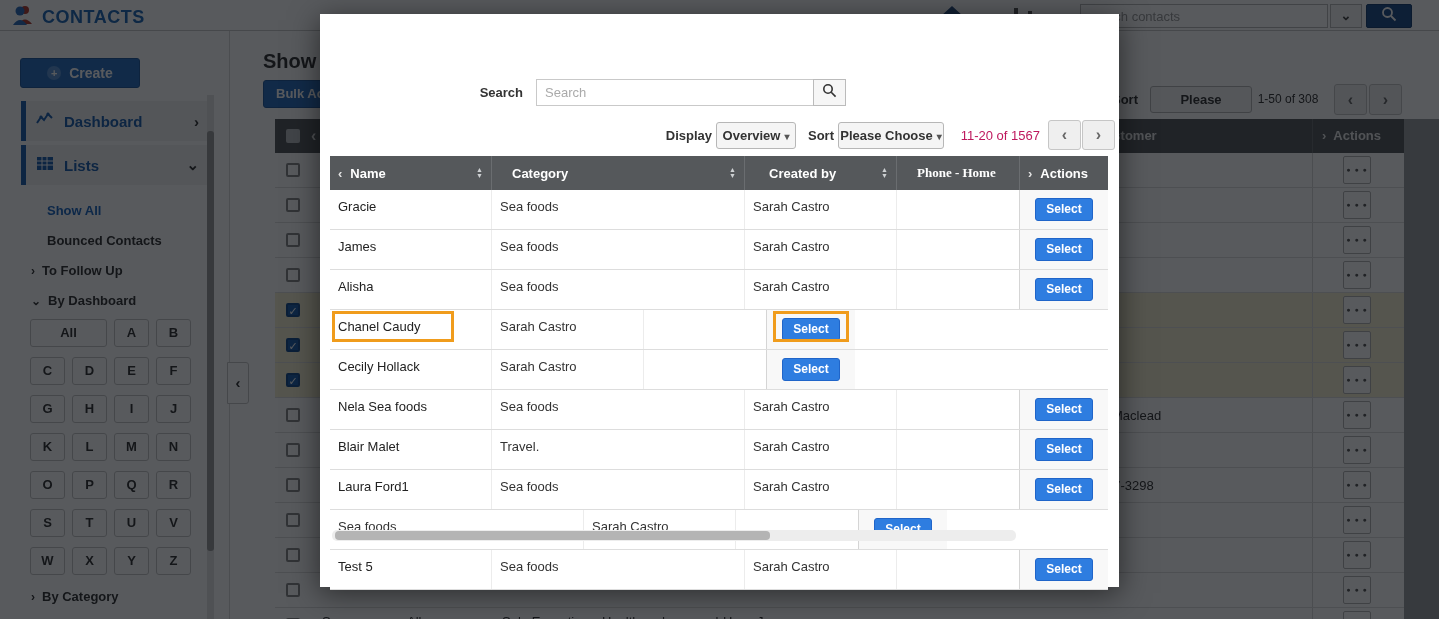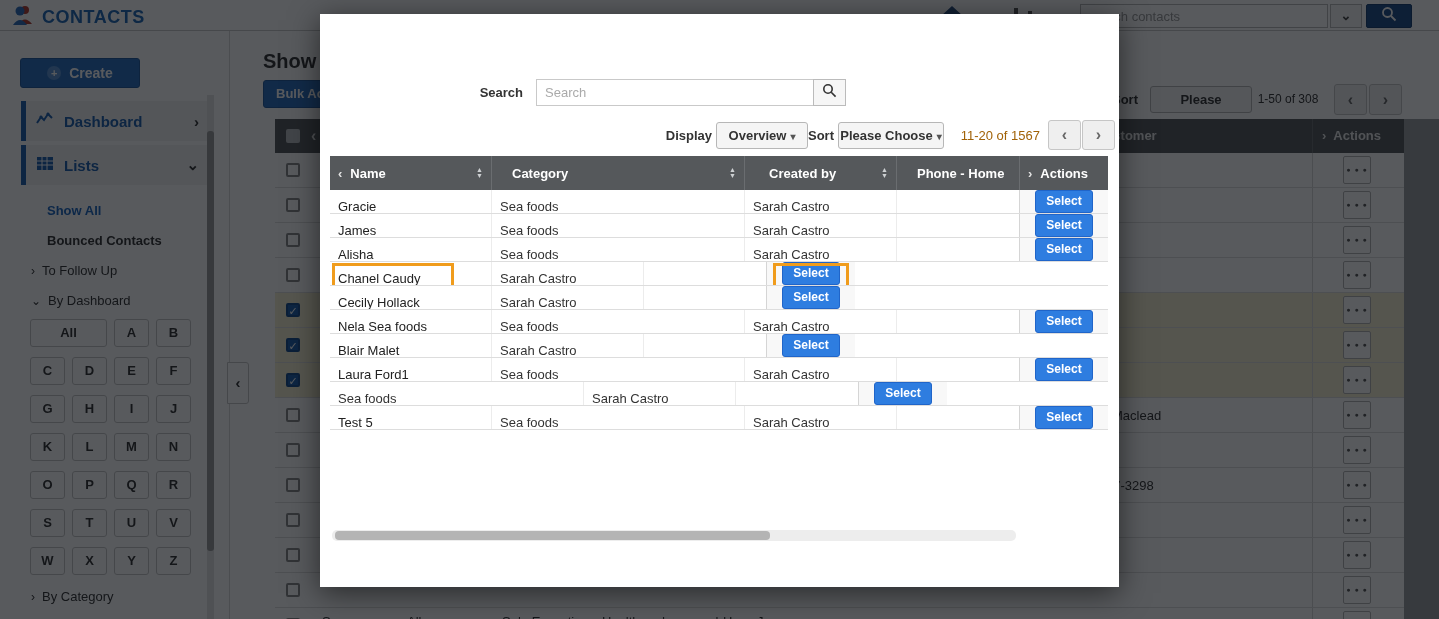--- a/index.html
+++ b/index.html
@@ -21,21 +21,21 @@
 
   
   .sidebar { position:absolute; left:0; top:31px; width:230px; bottom:0; background:#ffffff; border-right:1px solid #d6d6d6; }
   .create-btn { position:absolute; left:20px; top:27px; width:120px; height:30px; background:#2a6fc0; border:1px solid #215a9e; border-radius:3px; color:#fff; font-size:14px; font-weight:bold; display:flex; align-items:center; justify-content:center; gap:8px; }
   .plus-badge { width:14px; height:14px; border-radius:50%; background:#5b93d4; color:#fff; font-size:11px; line-height:14px; text-align:center; }
   .side-item { position:absolute; left:21px; width:188px; height:40px; background:#f3f3f3; border-left:5px solid #1d5fae; display:flex; align-items:center; }
   .side-item .lab { color:#1d5fae; font-size:15px; font-weight:bold; margin-left:10px; }
   .side-item .chev { position:absolute; right:10px; color:#333; font-weight:bold; font-size:15px; }
   .side-ico { margin-left:10px; }
   .side-link { position:absolute; left:47px; font-size:13px; font-weight:bold; }
-  .grp { position:absolute; left:31px; font-size:13px; font-weight:normal; color:#333; }
+  .grp { position:absolute; left:31px; font-size:13px; font-weight:bold; color:#333; }
   .grp .g-chev { display:inline-block; margin-right:7px; color:#333; font-size:12px; }
   .alpha-grid { position:absolute; left:30px; top:319px; display:grid; grid-template-columns:repeat(4,35px); gap:10px 7px; }
   .alpha-btn { height:28px; border:1px solid #c6c6c6; border-radius:3px; background:#fff; color:#333; font-size:13px; font-weight:bold; text-align:center; line-height:26px; }
   .alpha-all { grid-column:1 / span 2; }
   .side-scroll { position:absolute; left:207px; top:64px; width:7px; bottom:0; background:#e3e3e3; }
   .side-thumb { position:absolute; left:0; top:36px; width:7px; height:420px; background:#9b9b9b; border-radius:3px; }
   .collapse-handle { position:absolute; left:227px; top:362px; width:22px; height:42px; background:#fff; border:1px solid #c6c6c6; border-radius:0 3px 3px 0; color:#333; font-weight:bold; font-size:15px; text-align:center; line-height:40px; z-index:2; }
 
   
   .main { position:absolute; left:250px; top:31px; right:0; bottom:0; background:#fff; }
@@ -72,38 +72,38 @@
   
   #modal { position:absolute; left:320px; top:14px; width:799px; height:573px; background:#fff; z-index:20; box-shadow:0 6px 28px rgba(0,0,0,.55); }
   .m-head { position:absolute; left:0; top:0; right:0; height:49px; background:#ececec; border-bottom:1px solid #d8d8d8; }
   .m-title { position:absolute; left:17px; top:14px; font-size:18px; font-weight:bold; color:#2f2f2f; }
   .m-close { position:absolute; right:14px; top:11px; font-size:20px; color:#a2a2a2; font-weight:bold; line-height:24px; }
   .m-search-lab { position:absolute; left:120px; top:65px; width:83px; text-align:right; font-size:13px; font-weight:bold; color:#333; line-height:27px; }
   .m-search-input { position:absolute; left:216px; top:65px; width:278px; height:27px; border:1px solid #c9c9c9; font-size:13px; padding:0 8px; color:#333; }
   .m-search-input::placeholder { color:#aaa; }
   .m-search-btn { position:absolute; left:493px; top:65px; width:33px; height:27px; background:#f6f6f6; border:1px solid #bbb; display:flex; align-items:center; justify-content:center; }
   .m-disp-lab { position:absolute; left:330px; top:108px; width:62px; text-align:right; font-size:13px; font-weight:bold; color:#333; line-height:27px; }
-  .m-overview { position:absolute; left:396px; top:108px; width:92px; height:27px; }
+  .m-overview { position:absolute; left:396px; top:108px; width:80px; height:27px; }
   .m-sort-lab { position:absolute; left:478px; top:108px; width:36px; text-align:right; font-size:13px; font-weight:bold; color:#333; line-height:27px; }
   .m-choose { position:absolute; left:518px; top:108px; width:106px; height:27px; }
   .mini-dd { background:#f5f5f5; border:1px solid #b7b7b7; border-radius:3px; font-size:13px; font-weight:bold; color:#333; line-height:25px; text-align:center; }
   .mini-dd .dd { font-size:10px; color:#555; margin-left:4px; }
-  .m-range { position:absolute; left:622px; top:108px; width:98px; text-align:right; font-size:13px; color:#a16207; line-height:27px; }
+  .m-range { position:absolute; left:622px; top:108px; width:98px; text-align:right; font-size:13px; color:#be185d; line-height:27px; }
   .m-pg { position:absolute; top:106px; width:33px; height:30px; background:#efefef; border:1px solid #c6c6c6; border-radius:3px; color:#666; font-size:16px; font-weight:bold; text-align:center; line-height:28px; }
   .m-prev { left:728px; } .m-next { left:762px; }
 
   .m-table { position:absolute; left:10px; top:142px; width:778px; }
   .m-thead { display:flex; height:34px; background:#55585b; color:#fff; font-size:13px; font-weight:bold; }
   .m-th { display:flex; align-items:center; padding-left:20px; position:relative; }
   .m-th + .m-th { border-left:1px solid #6a6d70; }
   .th-name { width:161px; padding-left:8px; }
-  .th-cat { width:253px; } .th-by { width:152px;padding-left:24px; } .th-ph { width:123px; } .th-act { width:89px; padding-left:8px; }
+  .th-cat { width:253px; } .th-by { width:152px;padding-left:24px; } .th-ph { width:123px;font-family:Liberation Serif, serif; } .th-act { width:89px; padding-left:8px; }
   .th-chev { margin-right:8px; color:#e3e3e3; }
   .sort-ico { position:absolute; right:8px; display:flex; flex-direction:column; align-items:center; color:#cdd0d2; font-size:7px; line-height:6px; }
-  .m-row { position:relative; display:flex; height:24px; border-bottom:1px solid #ddd; background:#fff; }
+  .m-row { position:relative; display:flex; height:40px; border-bottom:1px solid #ddd; background:#fff; }
   .m-cell { font-size:13px; color:#333; line-height:33px; padding-left:8px; white-space:nowrap; overflow:hidden; position:relative; }
   .m-cell + .m-cell { border-left:1px solid #ececec; }
   .c-name { width:161px; color:#222; }
   .c-cat { width:253px; } .c-by { width:152px; } .c-ph { width:123px; }
   .c-act { width:89px; background:#f8f8f8; border-left:1px solid #d5d5d5 !important; display:flex; align-items:center; justify-content:center; padding-left:0; }
   .select-btn { width:58px; height:23px; background:#2e7de0; border:1px solid #2065c9; border-radius:3px; color:#fff; font-size:12px; font-weight:bold; line-height:21px; text-align:center; }
   .hl-box { position:absolute; border:3px solid #f09c1c; pointer-events:none; }
   .name-box { left:2px; top:1px; width:122px; height:31px; }
   .select-box { left:50%; transform:translateX(-50%); top:1px; width:76px; height:31px; }
   .m-hscroll { position:absolute; left:12px; top:516px; width:684px; height:11px; background:#ededed; border-radius:5px; }
@@ -424,20 +424,21 @@
           <div class="m-cell c-name">Nela Sea foods</div>
           <div class="m-cell c-cat">Sea foods</div>
           <div class="m-cell c-by">Sarah Castro</div>
           <div class="m-cell c-ph"></div>
           <div class="m-cell c-act">
             <button class="select-btn">Select</button>
           </div>
         </div>
         <div class="m-row">
           <div class="m-cell c-name">Blair Malet</div>
+          <div class="m-cell c-cat">Travel.</div>
           <div class="m-cell c-by">Sarah Castro</div>
           <div class="m-cell c-ph"></div>
           <div class="m-cell c-act">
             <button class="select-btn">Select</button>
           </div>
         </div>
         <div class="m-row">
           <div class="m-cell c-name">Laura Ford1</div>
           <div class="m-cell c-cat">Sea foods</div>
           <div class="m-cell c-by">Sarah Castro</div>

